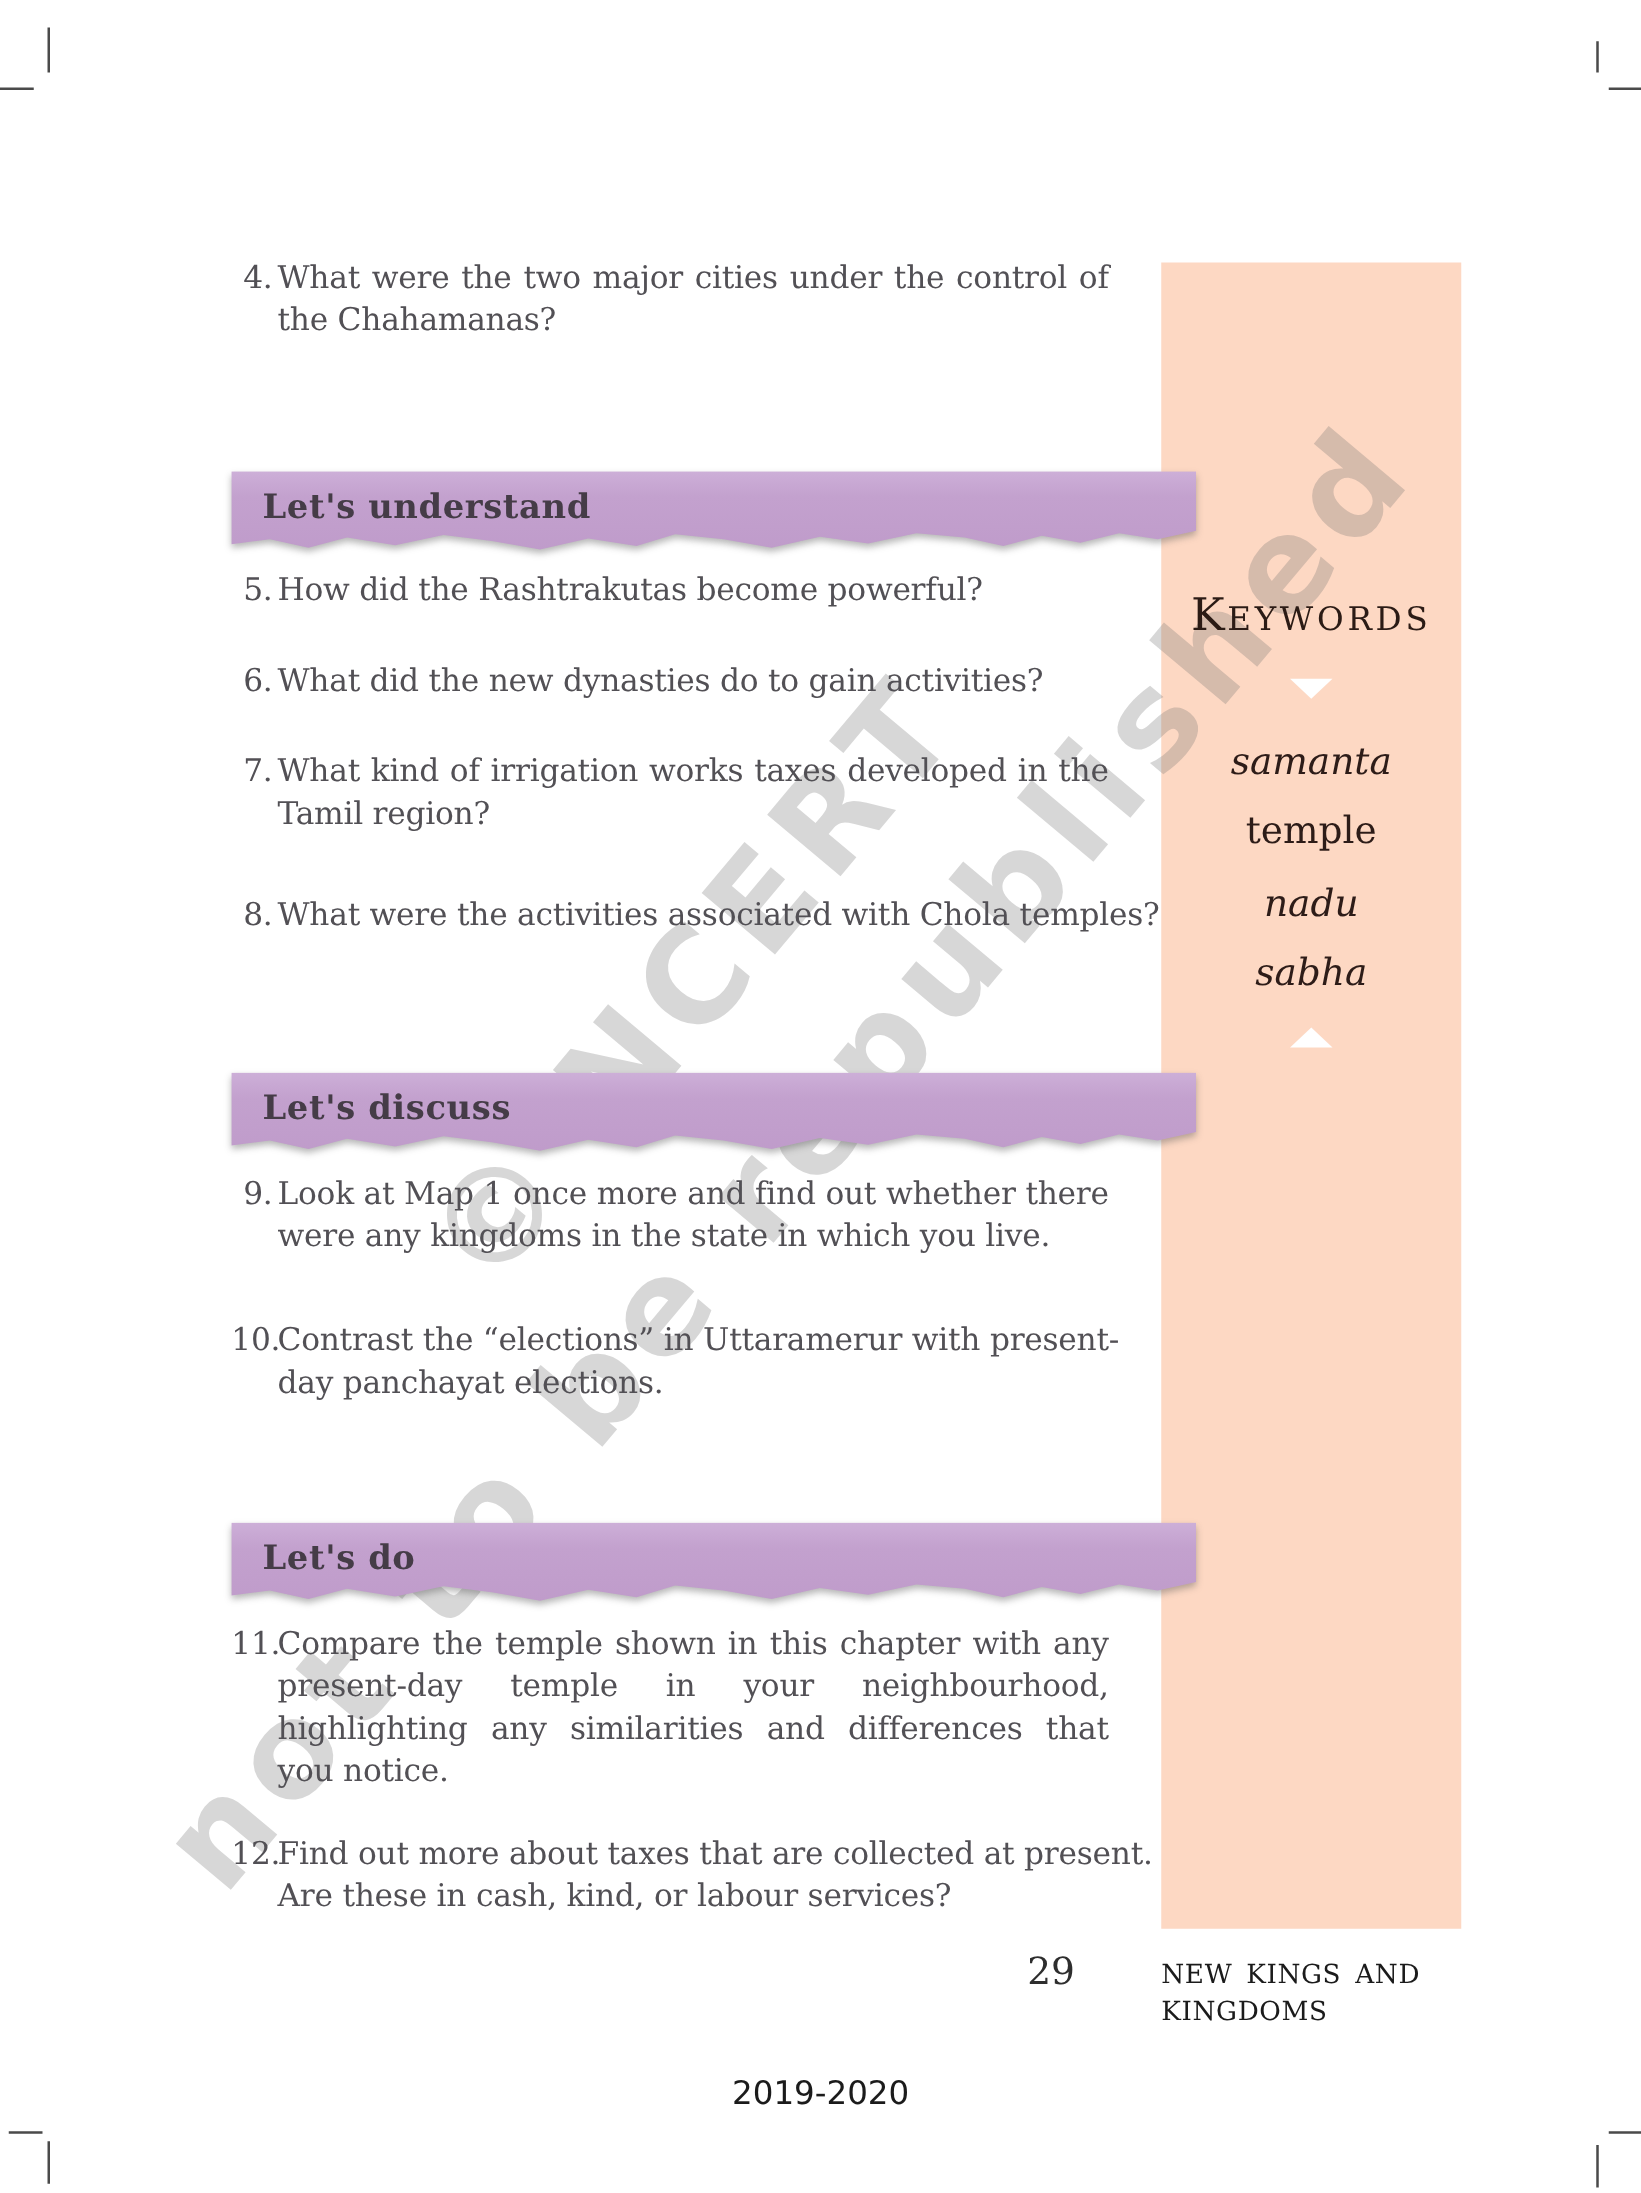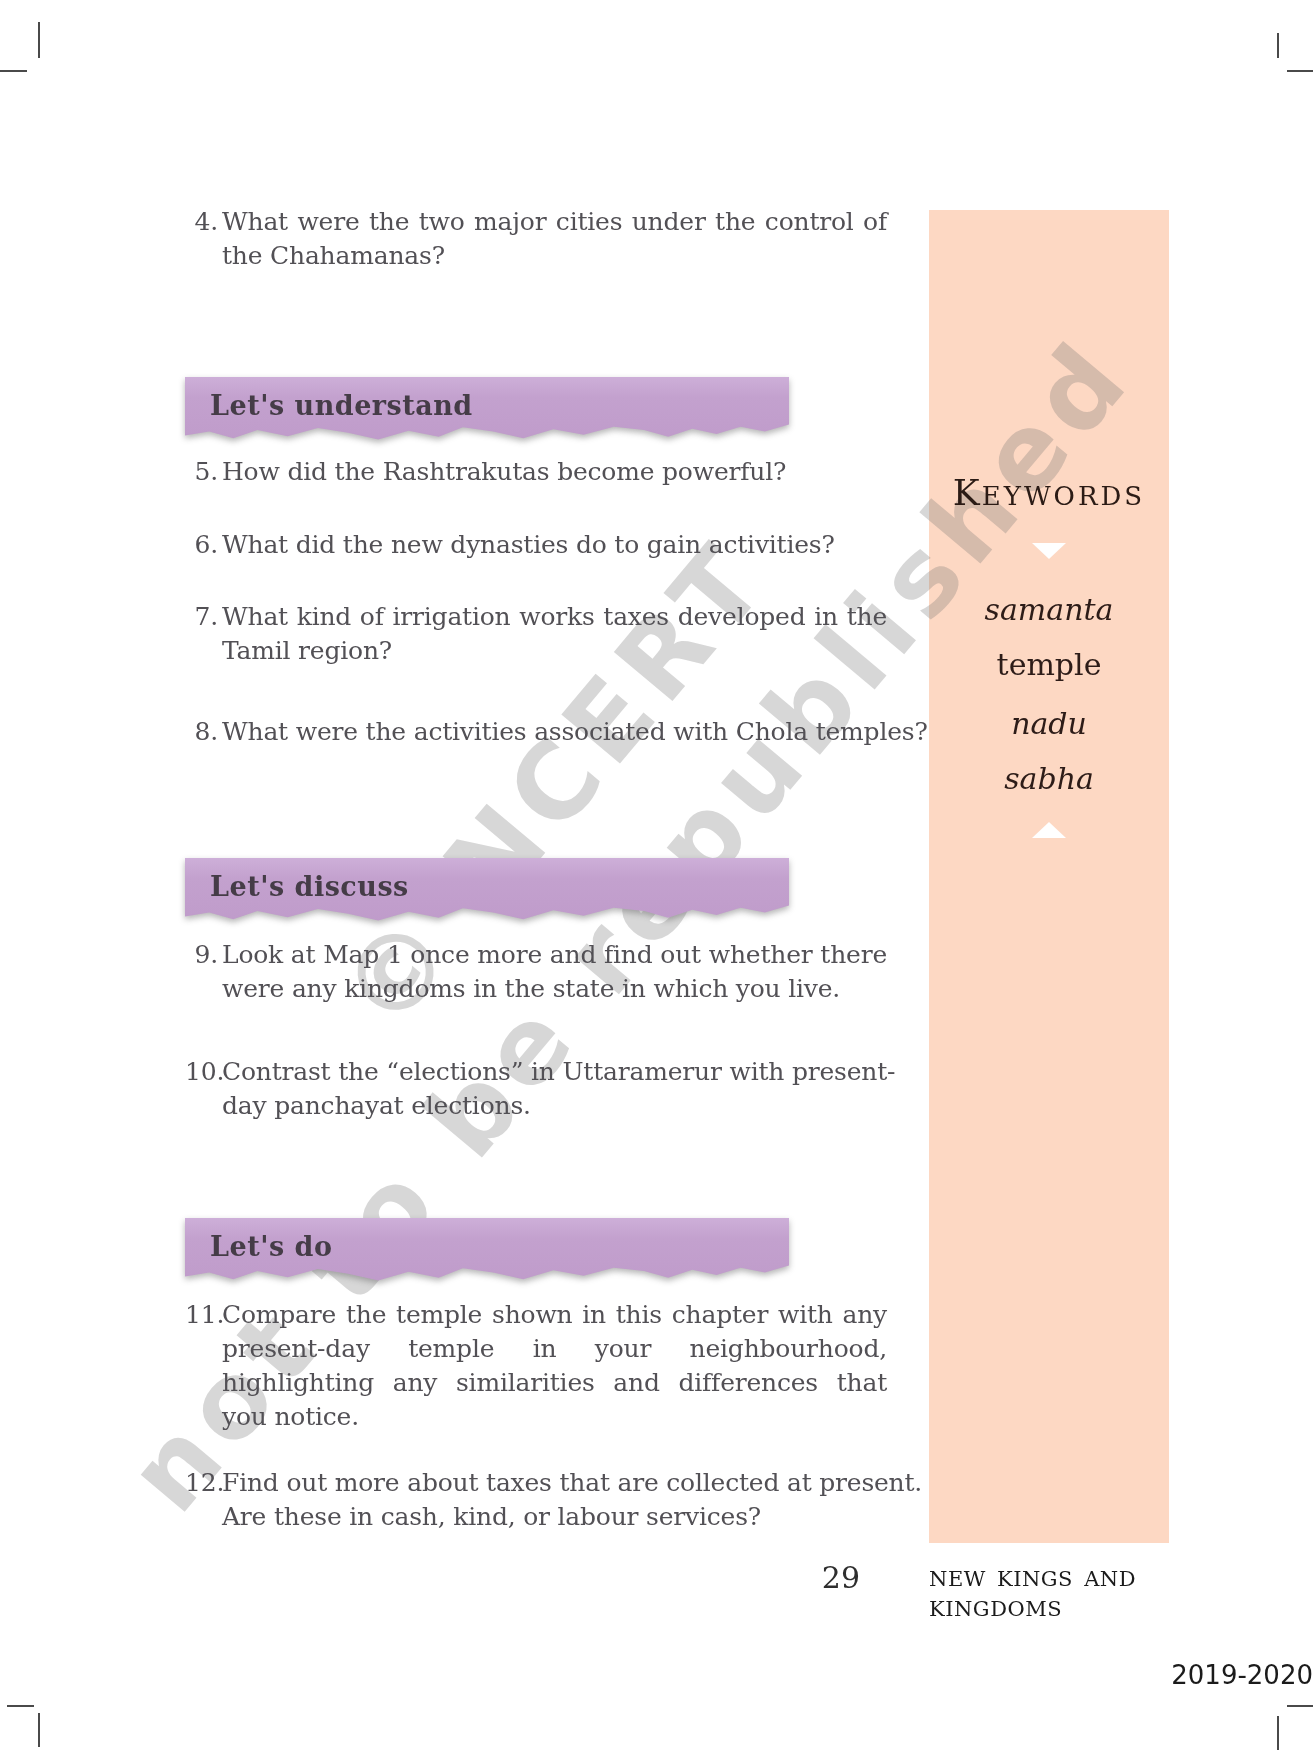--- a/index.html
+++ b/index.html
@@ -19,42 +19,42 @@
        border-left:17px solid transparent;border-right:17px solid transparent;}
   .tri-down{border-top:16px solid #ffffff;}
   .tri-up{border-bottom:16px solid #ffffff;}
   
   .wm{position:absolute;z-index:1;white-space:nowrap;pointer-events:none;
       font-family:"DejaVu Sans", sans-serif;font-weight:bold;
       color:rgba(110,110,110,0.28);font-size:105px;letter-spacing:10px;}
   .wm1{left:555px;top:785px;transform:translate(-50%,-50%) rotate(-50deg);}
   .wm2{left:630px;top:925px;transform:translate(-50%,-50%) rotate(-50deg);}
   
-  .banner{position:absolute;left:185px;width:604px;height:68px;z-index:2;
+  .banner{position:absolute;left:185px;width:772px;height:68px;z-index:2;
           filter:drop-shadow(0 3px 3px rgba(90,90,90,0.45));}
   .banner-fill{width:100%;height:100%;
       background:linear-gradient(180deg,#cdafd8 0%,#c3a1ce 30%,#bf9bca 100%);
       clip-path:polygon(0 0,100% 0,100% 70%,96% 80%,92% 73%,88% 84%,84% 76%,80% 88%,
         76% 78%,71% 73%,66% 85%,61% 77%,56% 90%,51% 80%,46% 74%,42% 88%,37% 79%,
         32% 92%,27% 82%,22% 75%,17% 87%,12% 78%,8% 90%,4% 80%,0 86%);}
   .banner-label{position:absolute;left:25px;top:13px;font-size:27px;font-weight:bold;
       color:#453c47;letter-spacing:0.5px;}
   
   .q{position:absolute;left:185px;width:702px;display:flex;z-index:2;
      font-size:25px;line-height:34px;color:#525055;letter-spacing:-0.2px;}
   .qnum{width:33px;flex:none;text-align:right;margin-right:4px;}
   .qtext{flex:1;min-width:0;}
   .qline{white-space:nowrap;}
   .qline.j{text-align:justify;text-align-last:justify;}
   
   .pageno{position:absolute;left:800px;top:1560px;width:60px;text-align:right;
           font-size:30px;color:#2e2e2e;z-index:2;}
   .chapfoot{position:absolute;left:929px;top:1544px;font-size:21px;line-height:30px;
           color:#1b1b1b;letter-spacing:0.5px;word-spacing:4px;z-index:2;margin-top:20px;}
-  .yearfoot{position:absolute;left:0;top:1660px;width:1313px;text-align:right;
+  .yearfoot{position:absolute;left:0;top:1660px;width:1313px;text-align:center;
           font-family:"DejaVu Sans", sans-serif;font-size:26px;color:#1b1b1b;z-index:2;}
 </style>
 </head>
 <body>
 
 <div class="page">
 
   <div class="mark" style="left:38px;top:22px;width:2px;height:36px;"></div>
   <div class="mark" style="left:0;top:70px;width:27px;height:2px;"></div>
   <div class="mark" style="left:1277px;top:33px;width:2px;height:25px;"></div>

